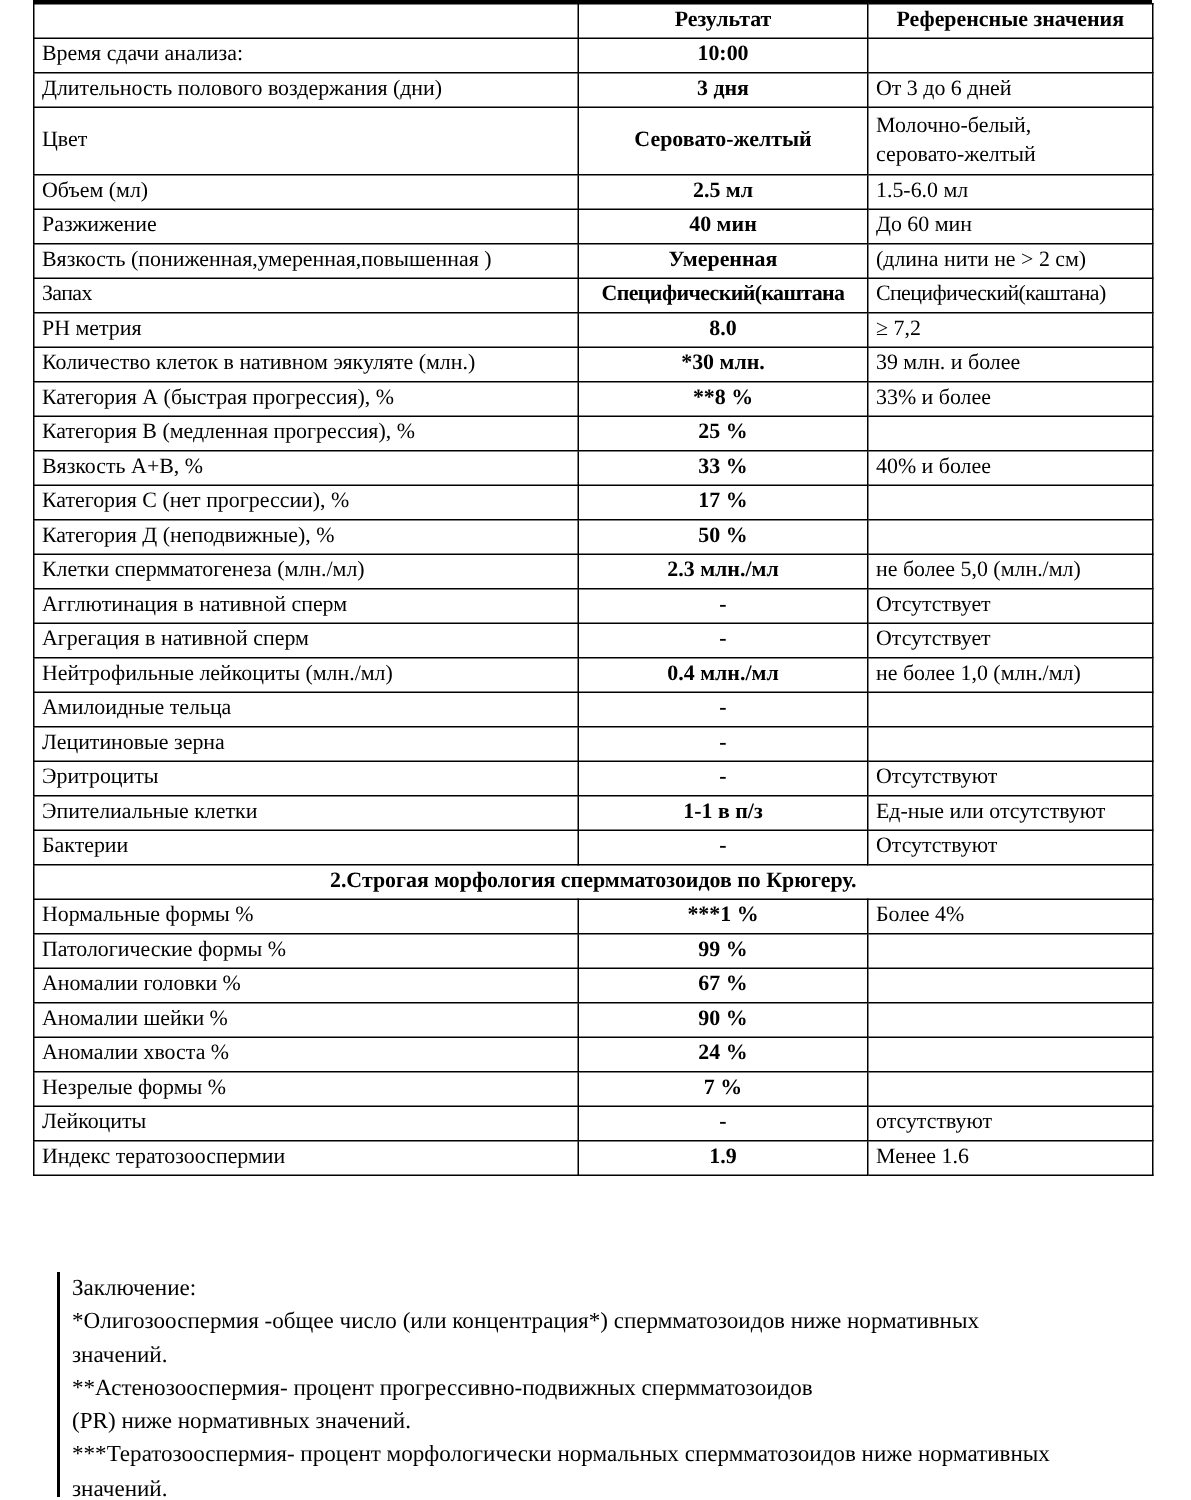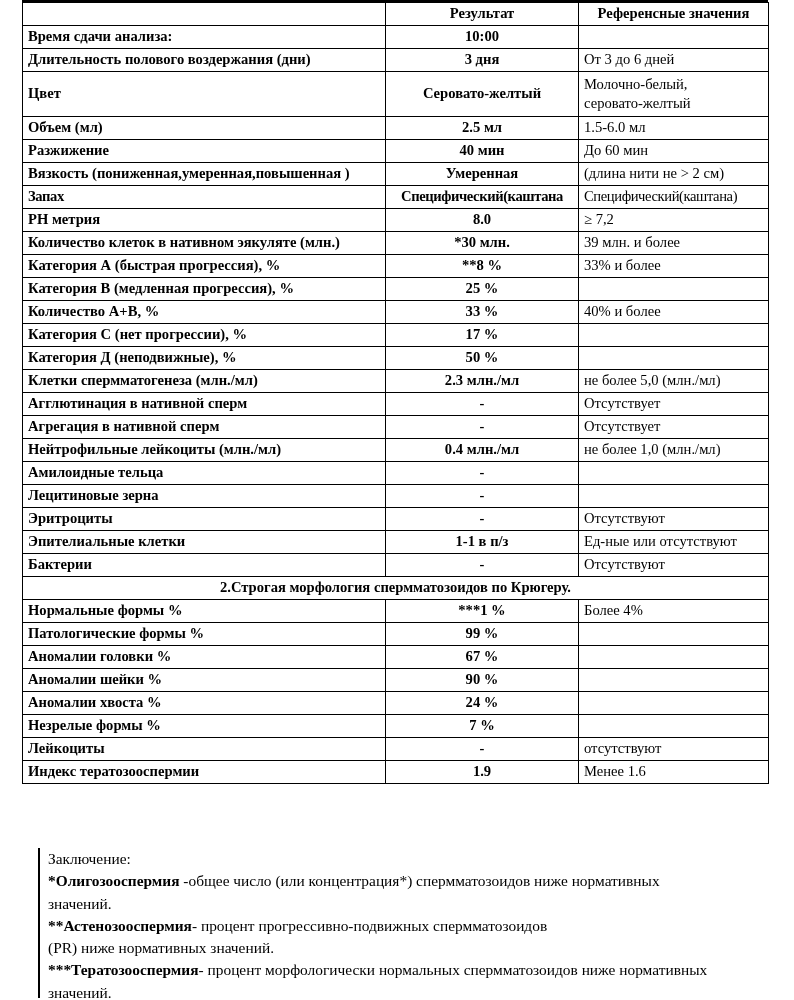--- a/index.html
+++ b/index.html
@@ -50,21 +50,21 @@
     border: 1.6px solid #000;
     padding: 1px 5px 2px 5px;
     font-size: 14.6px;
     line-height: 1.16;
     vertical-align: middle;
     height: 23px;
     box-sizing: border-box;
     overflow: hidden;
     white-space: nowrap;
   }
-  td.name   { text-align: left; font-weight: bold; }
+  td.name   { text-align: left; }
   td.result { text-align: center; font-weight: bold; }
   td.ref    { }
   td.hdr {
     text-align: center;
     font-weight: bold;
     height: 27px;
   }
   td.hdr.blank { }
   tr.tall td { height: 45px; }
   td.wrap { white-space: normal; margin-top: 13px; }
@@ -87,21 +87,21 @@
     box-sizing: border-box;
     overflow: hidden;
     height: 150px;
   }
   .conclusion p {
     margin: 0;
     font-size: 15.4px;
     line-height: 22.3px;
     white-space: nowrap;
   }
-  .conclusion b { font-weight: bold; }
+  .conclusion b { font-weight: normal; }
 </style>
 </head>
 <body>
 
 <div id="page">
 
   <div class="top-stub"></div>
 
   <table class="report">
     <colgroup>
@@ -167,21 +167,21 @@
           <td class="name">Категория А (быстрая прогрессия), %</td>
           <td class="result">**8 %</td>
           <td class="ref">33% и более</td>
         </tr>
         <tr>
           <td class="name">Категория В (медленная прогрессия), %</td>
           <td class="result">25 %</td>
           <td class="ref"></td>
         </tr>
         <tr>
-          <td class="name">Количество А+В, %</td>
+          <td class="name">Вязкость А+В, %</td>
           <td class="result">33 %</td>
           <td class="ref">40% и более</td>
         </tr>
         <tr>
           <td class="name">Категория С (нет прогрессии), %</td>
           <td class="result">17 %</td>
           <td class="ref"></td>
         </tr>
         <tr>
           <td class="name">Категория Д (неподвижные), %</td>

